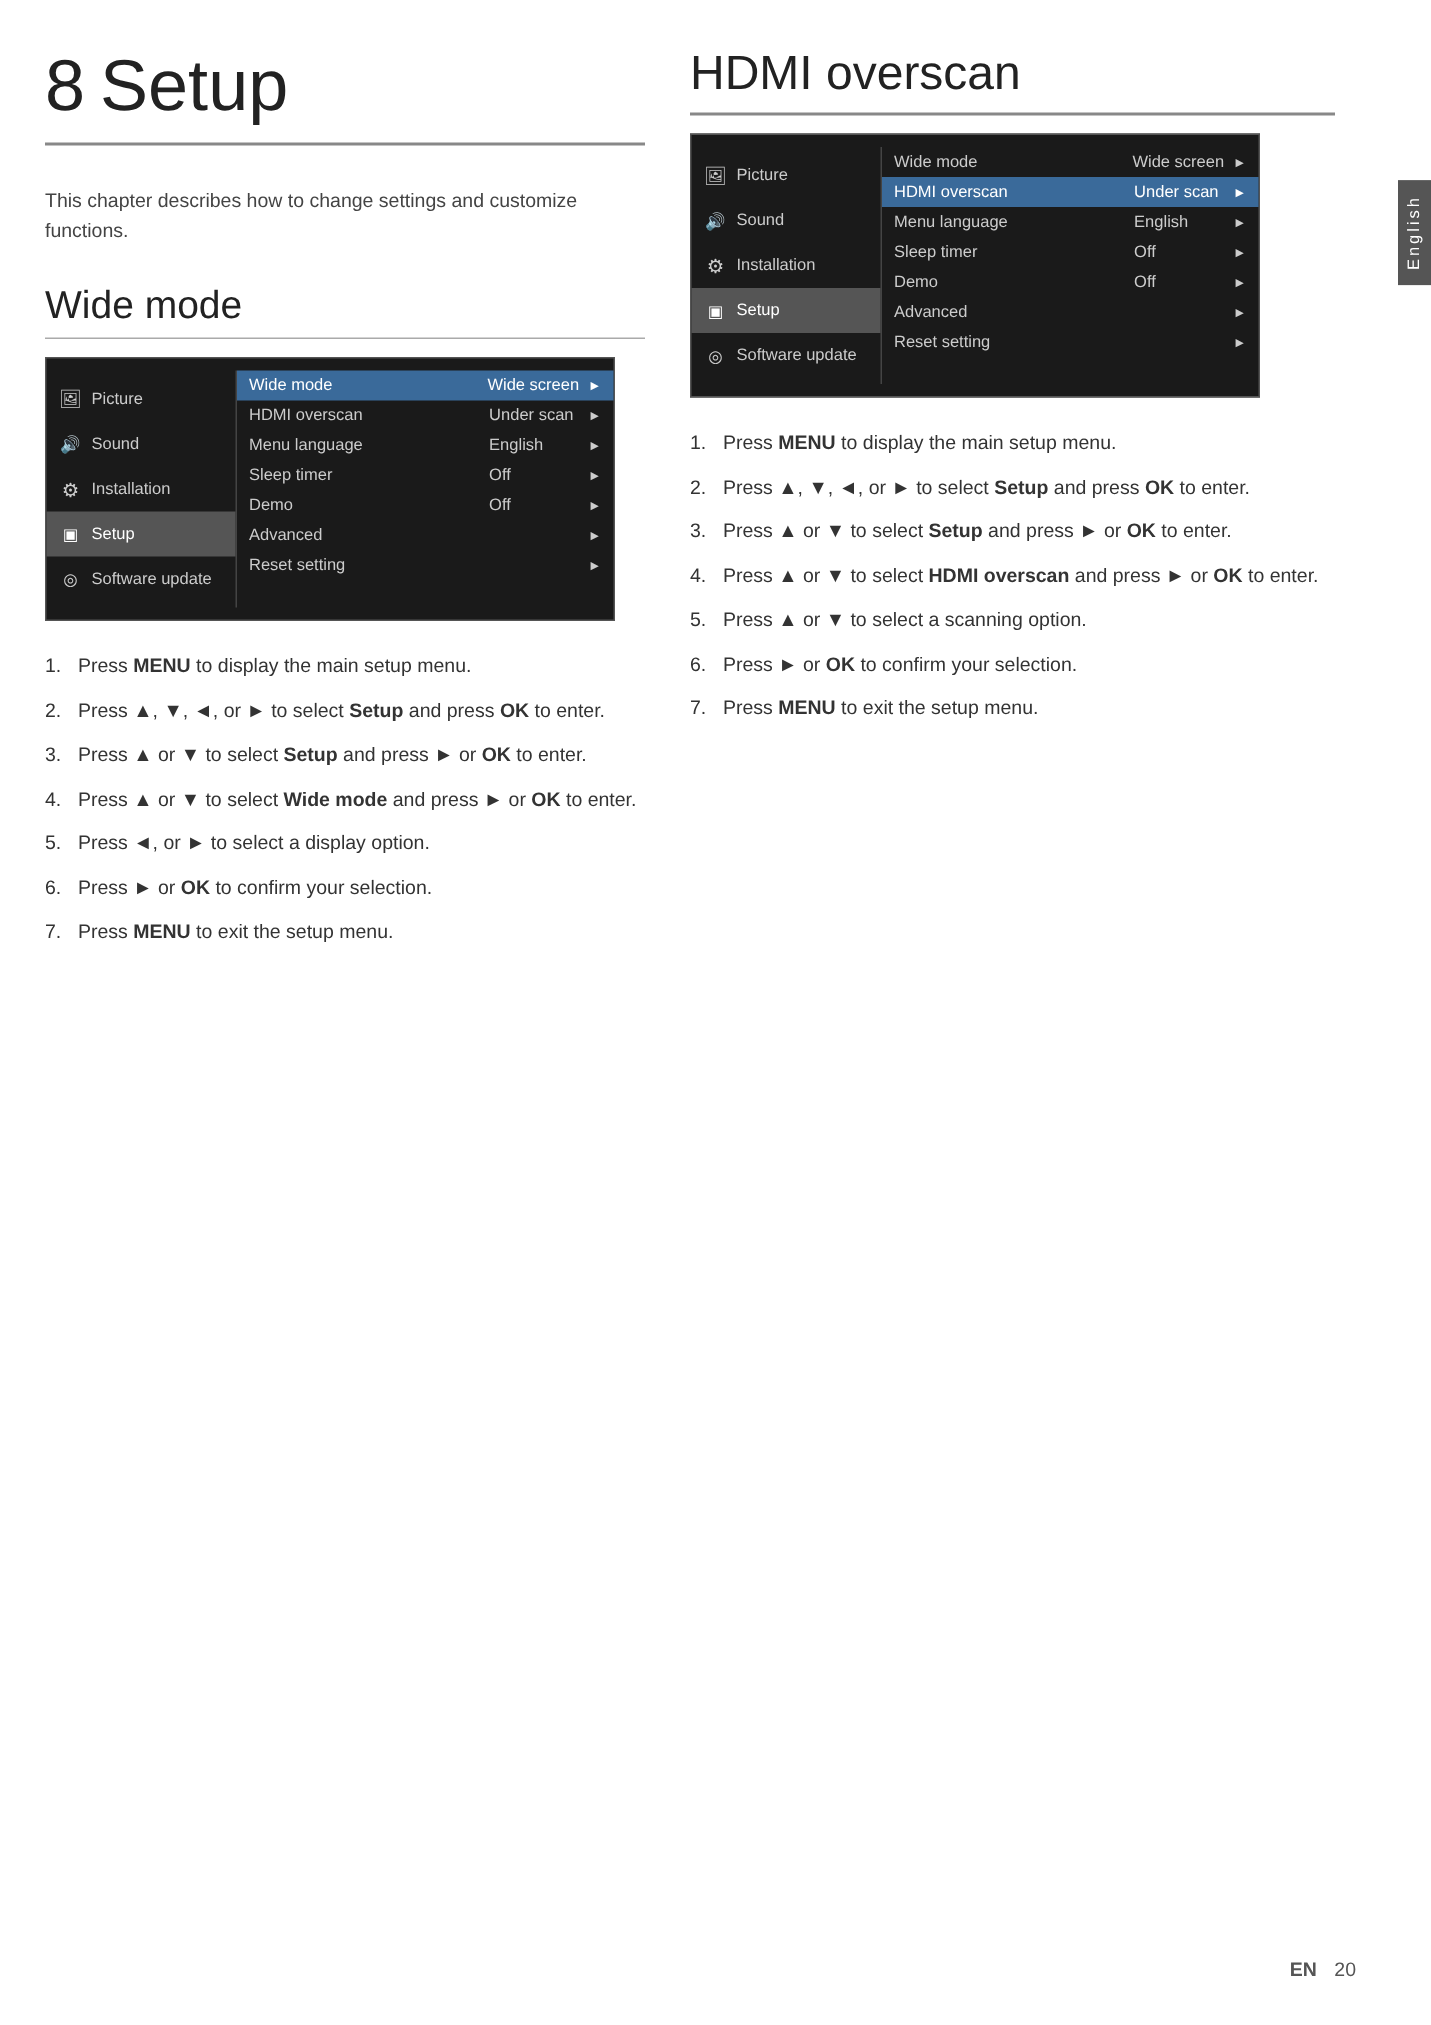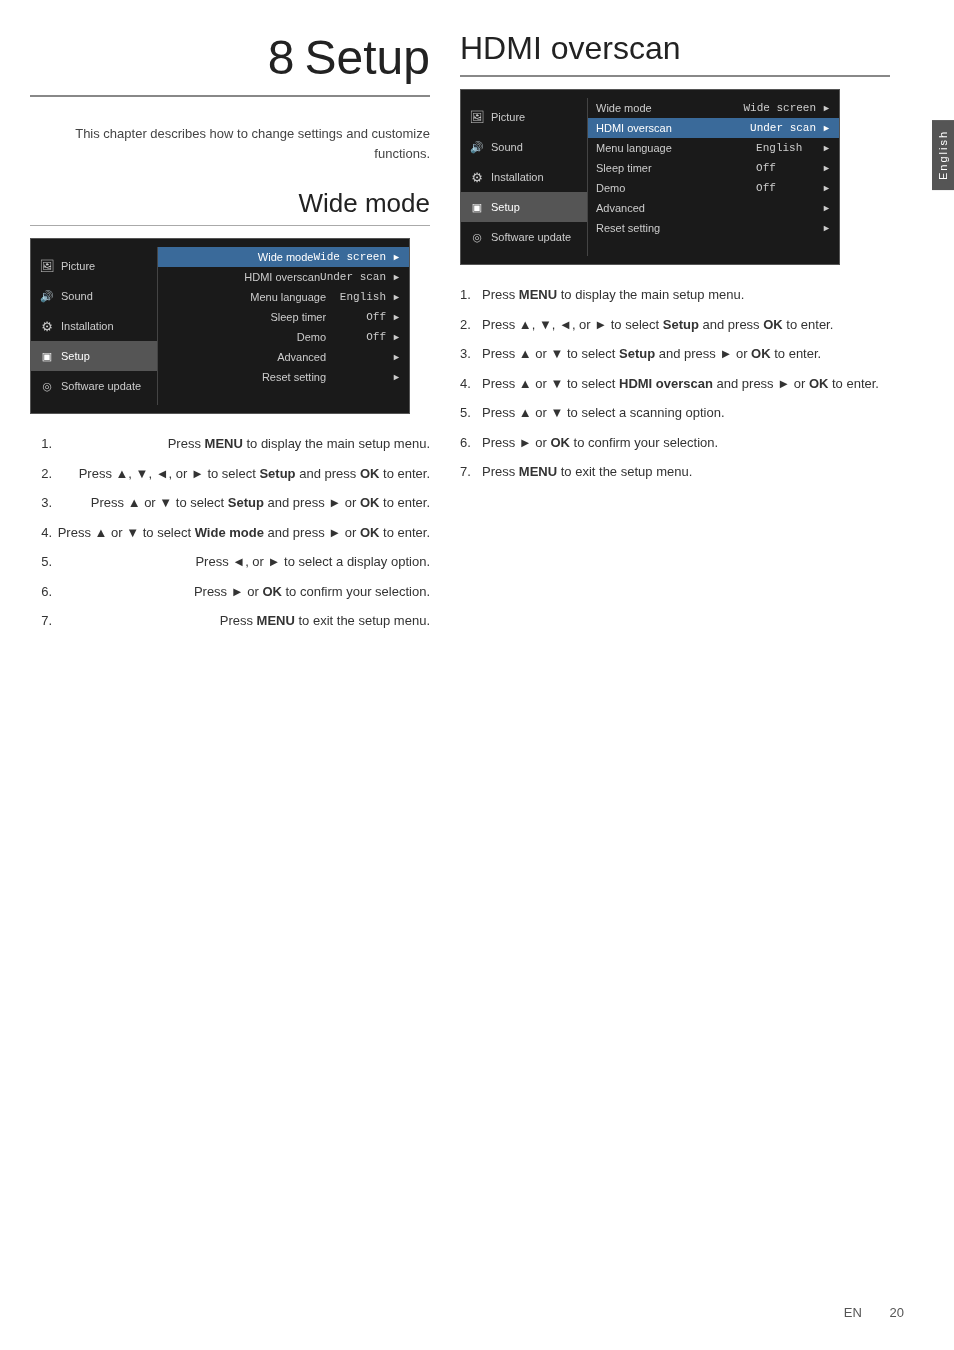--- a/index.html
+++ b/index.html
@@ -28,21 +28,20 @@
       padding: 10px 5px;
       letter-spacing: 2px;
     }
 
     
     .left-col {
       position: absolute;
       left: 30px;
       top: 30px;
       width: 400px;
-      text-align: right;
     }
 
     
     .right-col {
       position: absolute;
       left: 460px;
       top: 30px;
       width: 460px;
       padding-right: 30px;
     }
@@ -144,21 +143,20 @@
       flex: 1;
       color: #ccc;
     }
     .menu-row.highlighted .menu-row-label {
       color: #fff;
     }
     .menu-row-value {
       color: #ccc;
       margin-right: 6px;
       min-width: 60px;
-      font-family: Liberation Mono, monospace;
     }
     .menu-row.highlighted .menu-row-value {
       color: #fff;
     }
     .menu-arrow {
       color: #ccc;
       font-size: 9px;
     }
     .menu-row.highlighted .menu-arrow {
       color: #fff;
@@ -202,22 +200,22 @@
 
     
     .page-footer {
       position: absolute;
       bottom: 30px;
       right: 50px;
       font-size: 13px;
       color: #555;
     }
     .page-footer .en-label {
-      font-weight: normal;
-      margin-right: 24px;
+      font-weight: bold;
+      margin-right: 8px;
     }
 
     
     .icon-picture::before { content: "🖼"; font-size: 12px; }
     .icon-sound::before { content: "🔊"; font-size: 11px; }
     .icon-install::before { content: "⚙"; font-size: 13px; }
     .icon-setup::before { content: "▣"; font-size: 11px; }
     .icon-software::before { content: "◎"; font-size: 11px; }
   </style>
 </head>

